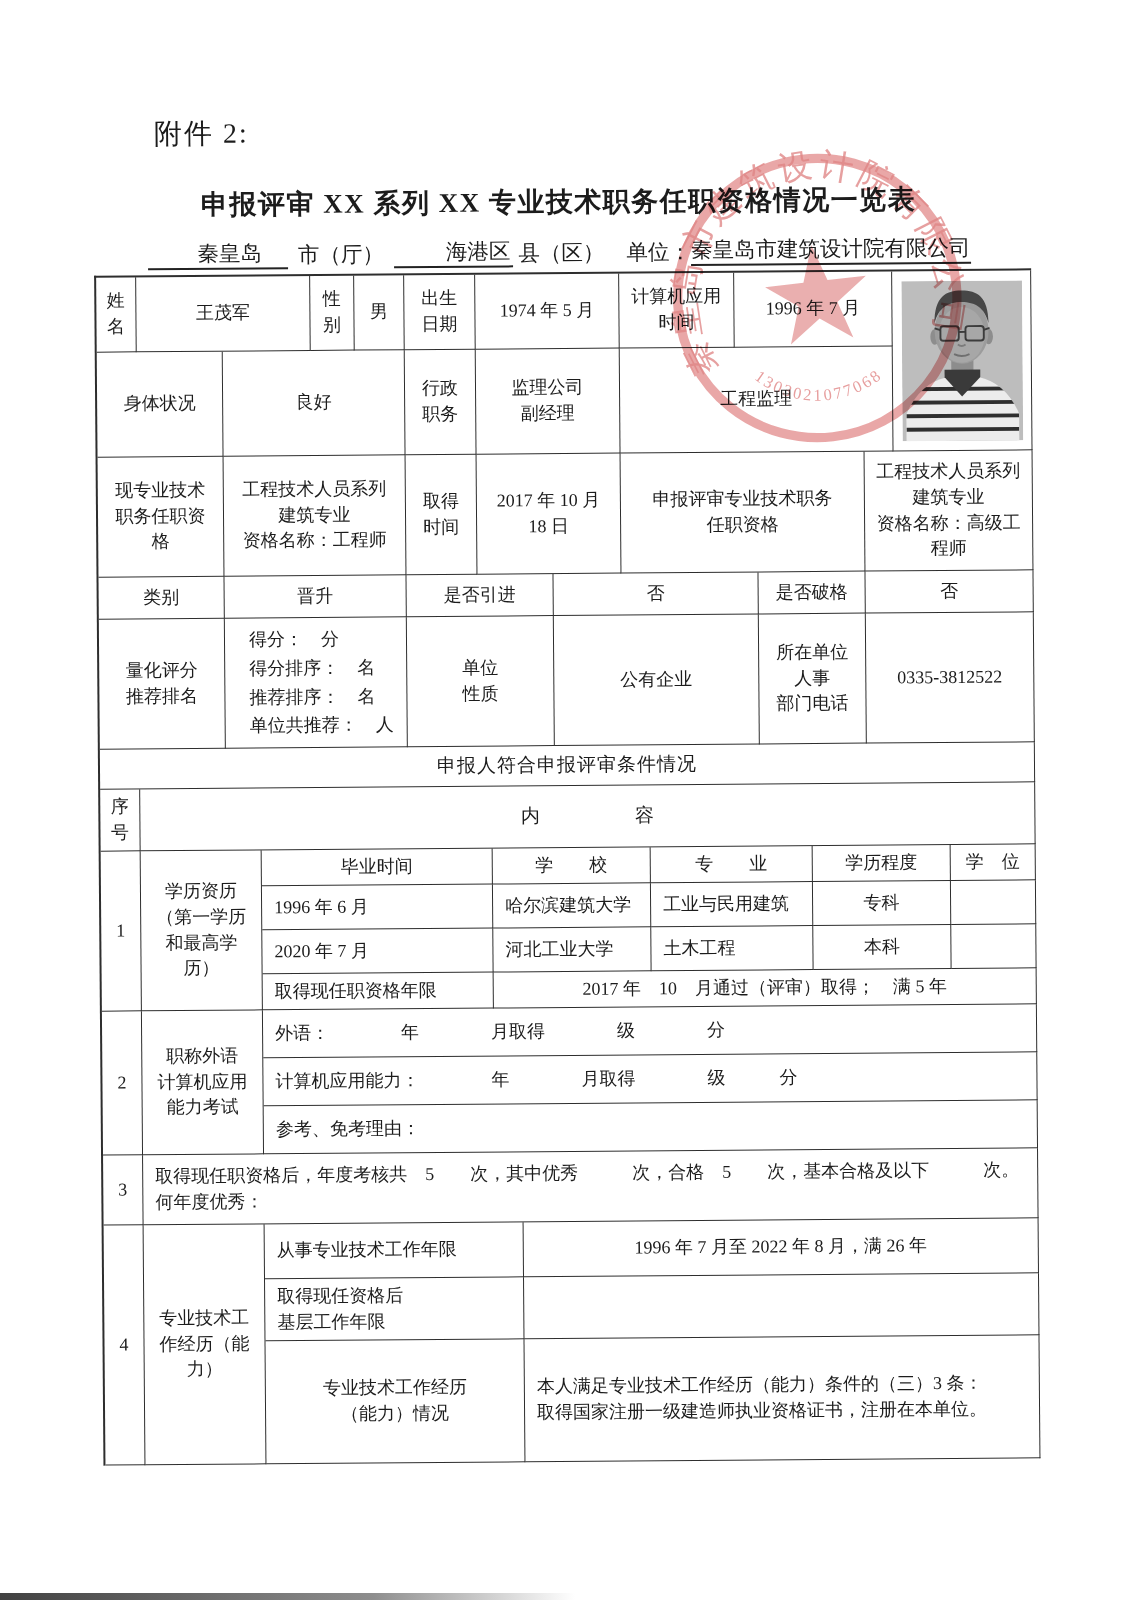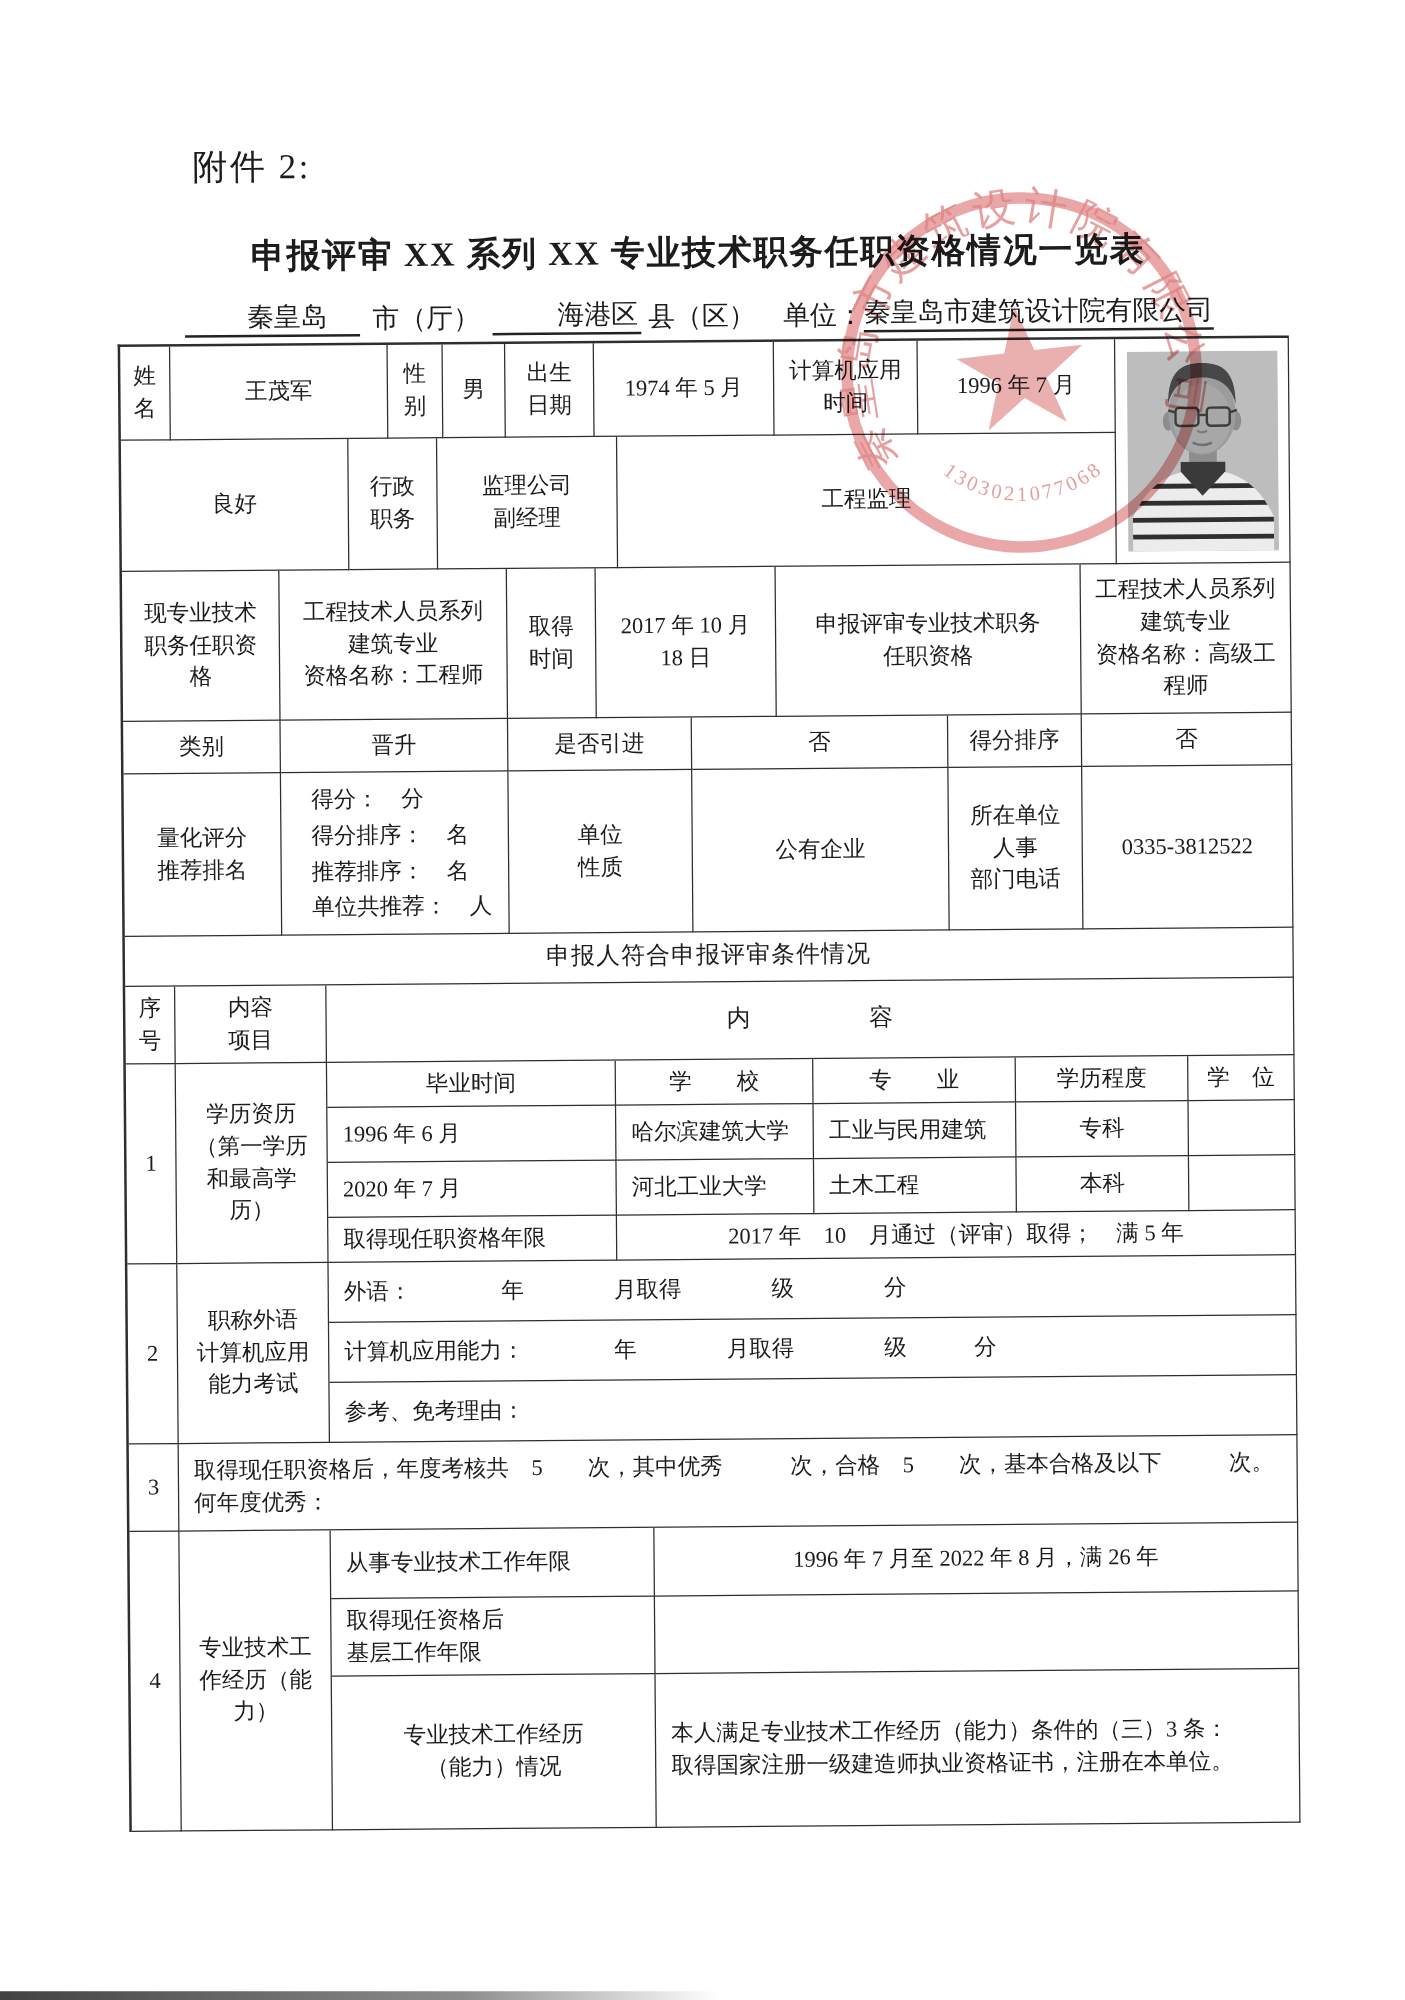--- a/index.html
+++ b/index.html
@@ -65,20 +65,21 @@
 别</div>
           <div class="c" style="width:50px">男</div>
           <div class="c" style="width:71px">出生
 日期</div>
           <div class="c" style="width:144px">1974 年 5 月</div>
           <div class="c" style="width:115px">计算机应用
 时间</div>
           <div class="c" style="flex:1">1996 年 7 月</div>
         </div>
         <div class="r" style="flex:1">
+          <div class="c" style="width:126px">身体状况</div>
           <div class="c" style="width:182px">良好</div>
           <div class="c" style="width:71px">行政
 职务</div>
           <div class="c" style="width:144px">监理公司
 副经理</div>
           <div class="c" style="flex:1">工程监理</div>
         </div>
       </div>
       <div class="c photo-cell" style="flex:1">
         <svg viewBox="0 0 125 166" width="121" height="160">
@@ -131,21 +132,21 @@
       <div class="c" style="flex:1">工程技术人员系列
 建筑专业
 资格名称：高级工程师</div>
     </div>
 
     <div class="r" style="height:42px">
       <div class="c" style="width:126px">类别</div>
       <div class="c" style="width:182px">晋升</div>
       <div class="c" style="width:147px">是否引进</div>
       <div class="c" style="width:205px">否</div>
-      <div class="c" style="width:107px">得分排序</div>
+      <div class="c" style="width:107px">是否破格</div>
       <div class="c" style="flex:1">否</div>
     </div>
 
     <div class="r" style="height:130px">
       <div class="c" style="width:126px">量化评分
 推荐排名</div>
       <div class="c quant" style="width:182px">得分：　分
 得分排序：　名
 推荐排序：　名
 单位共推荐：　人</div>
@@ -158,22 +159,20 @@
       <div class="c" style="flex:1">0335-3812522</div>
     </div>
 
     <div class="r" style="height:40px">
       <div class="c banner" style="flex:1">申报人符合申报评审条件情况</div>
     </div>
 
     <div class="r" style="height:62px">
       <div class="c" style="width:40px">序
 号</div>
-      <div class="c" style="width:121px">内容
-项目</div>
       <div class="c hdr" style="flex:1">内　　　　　容</div>
     </div>
 
     <div class="r" style="height:160px">
       <div class="c" style="width:40px">1</div>
       <div class="c" style="width:121px">学历资历
 （第一学历
 和最高学
 历）</div>
       <div class="col" style="flex:1">

